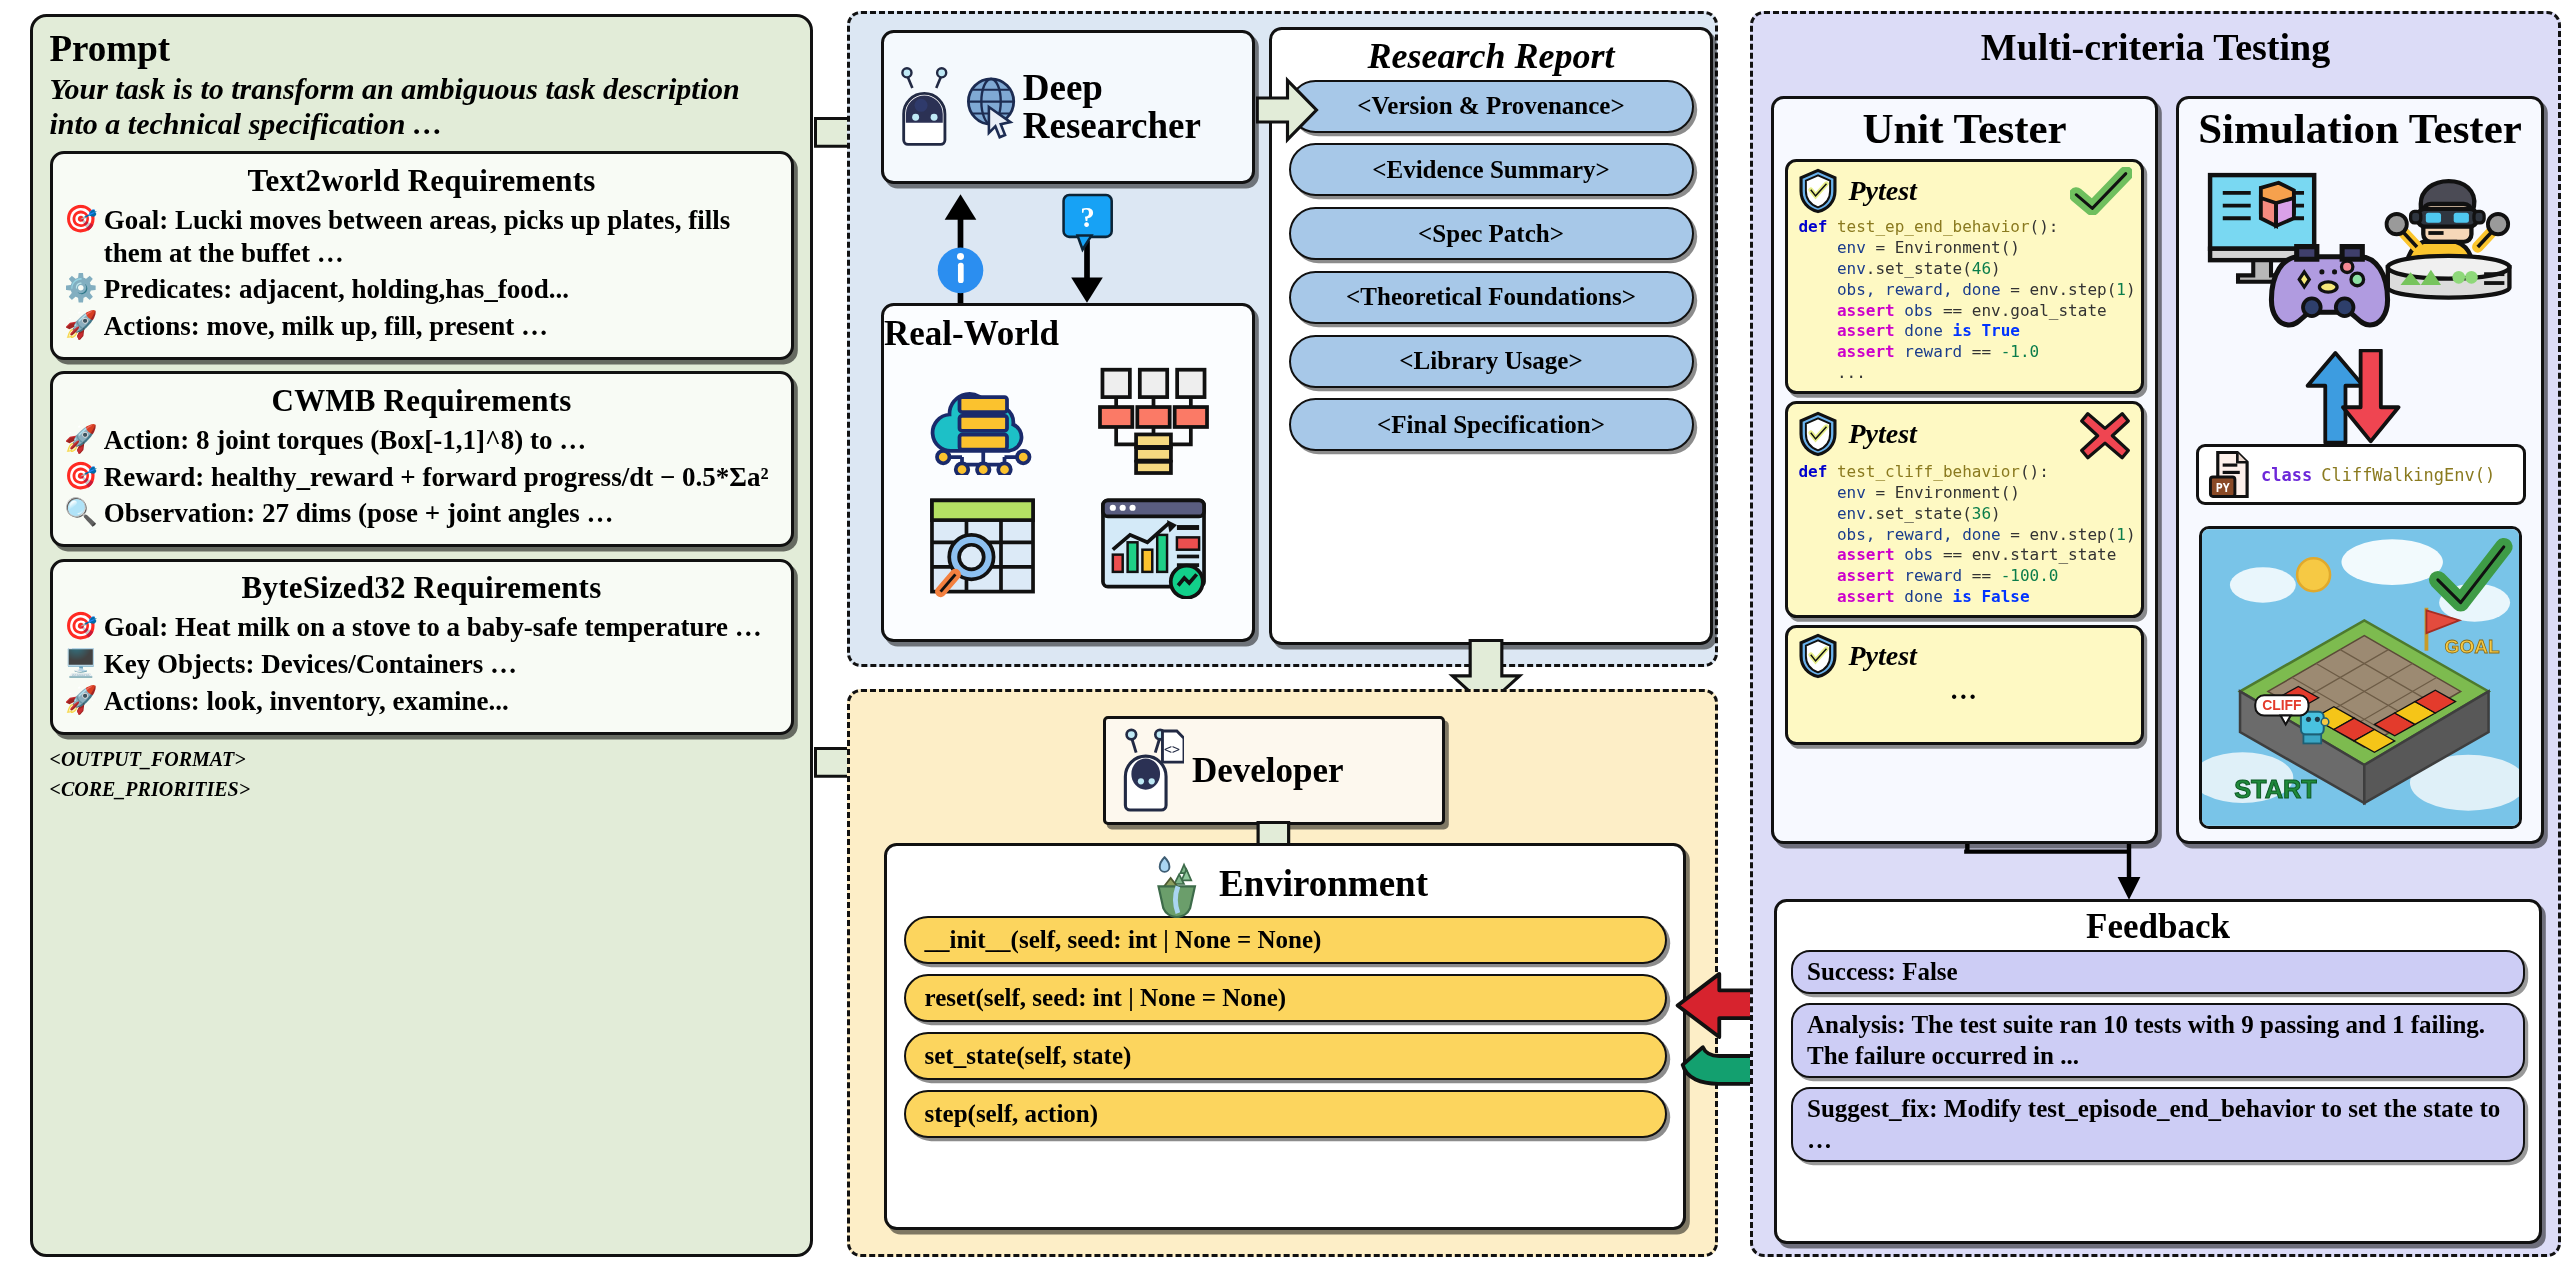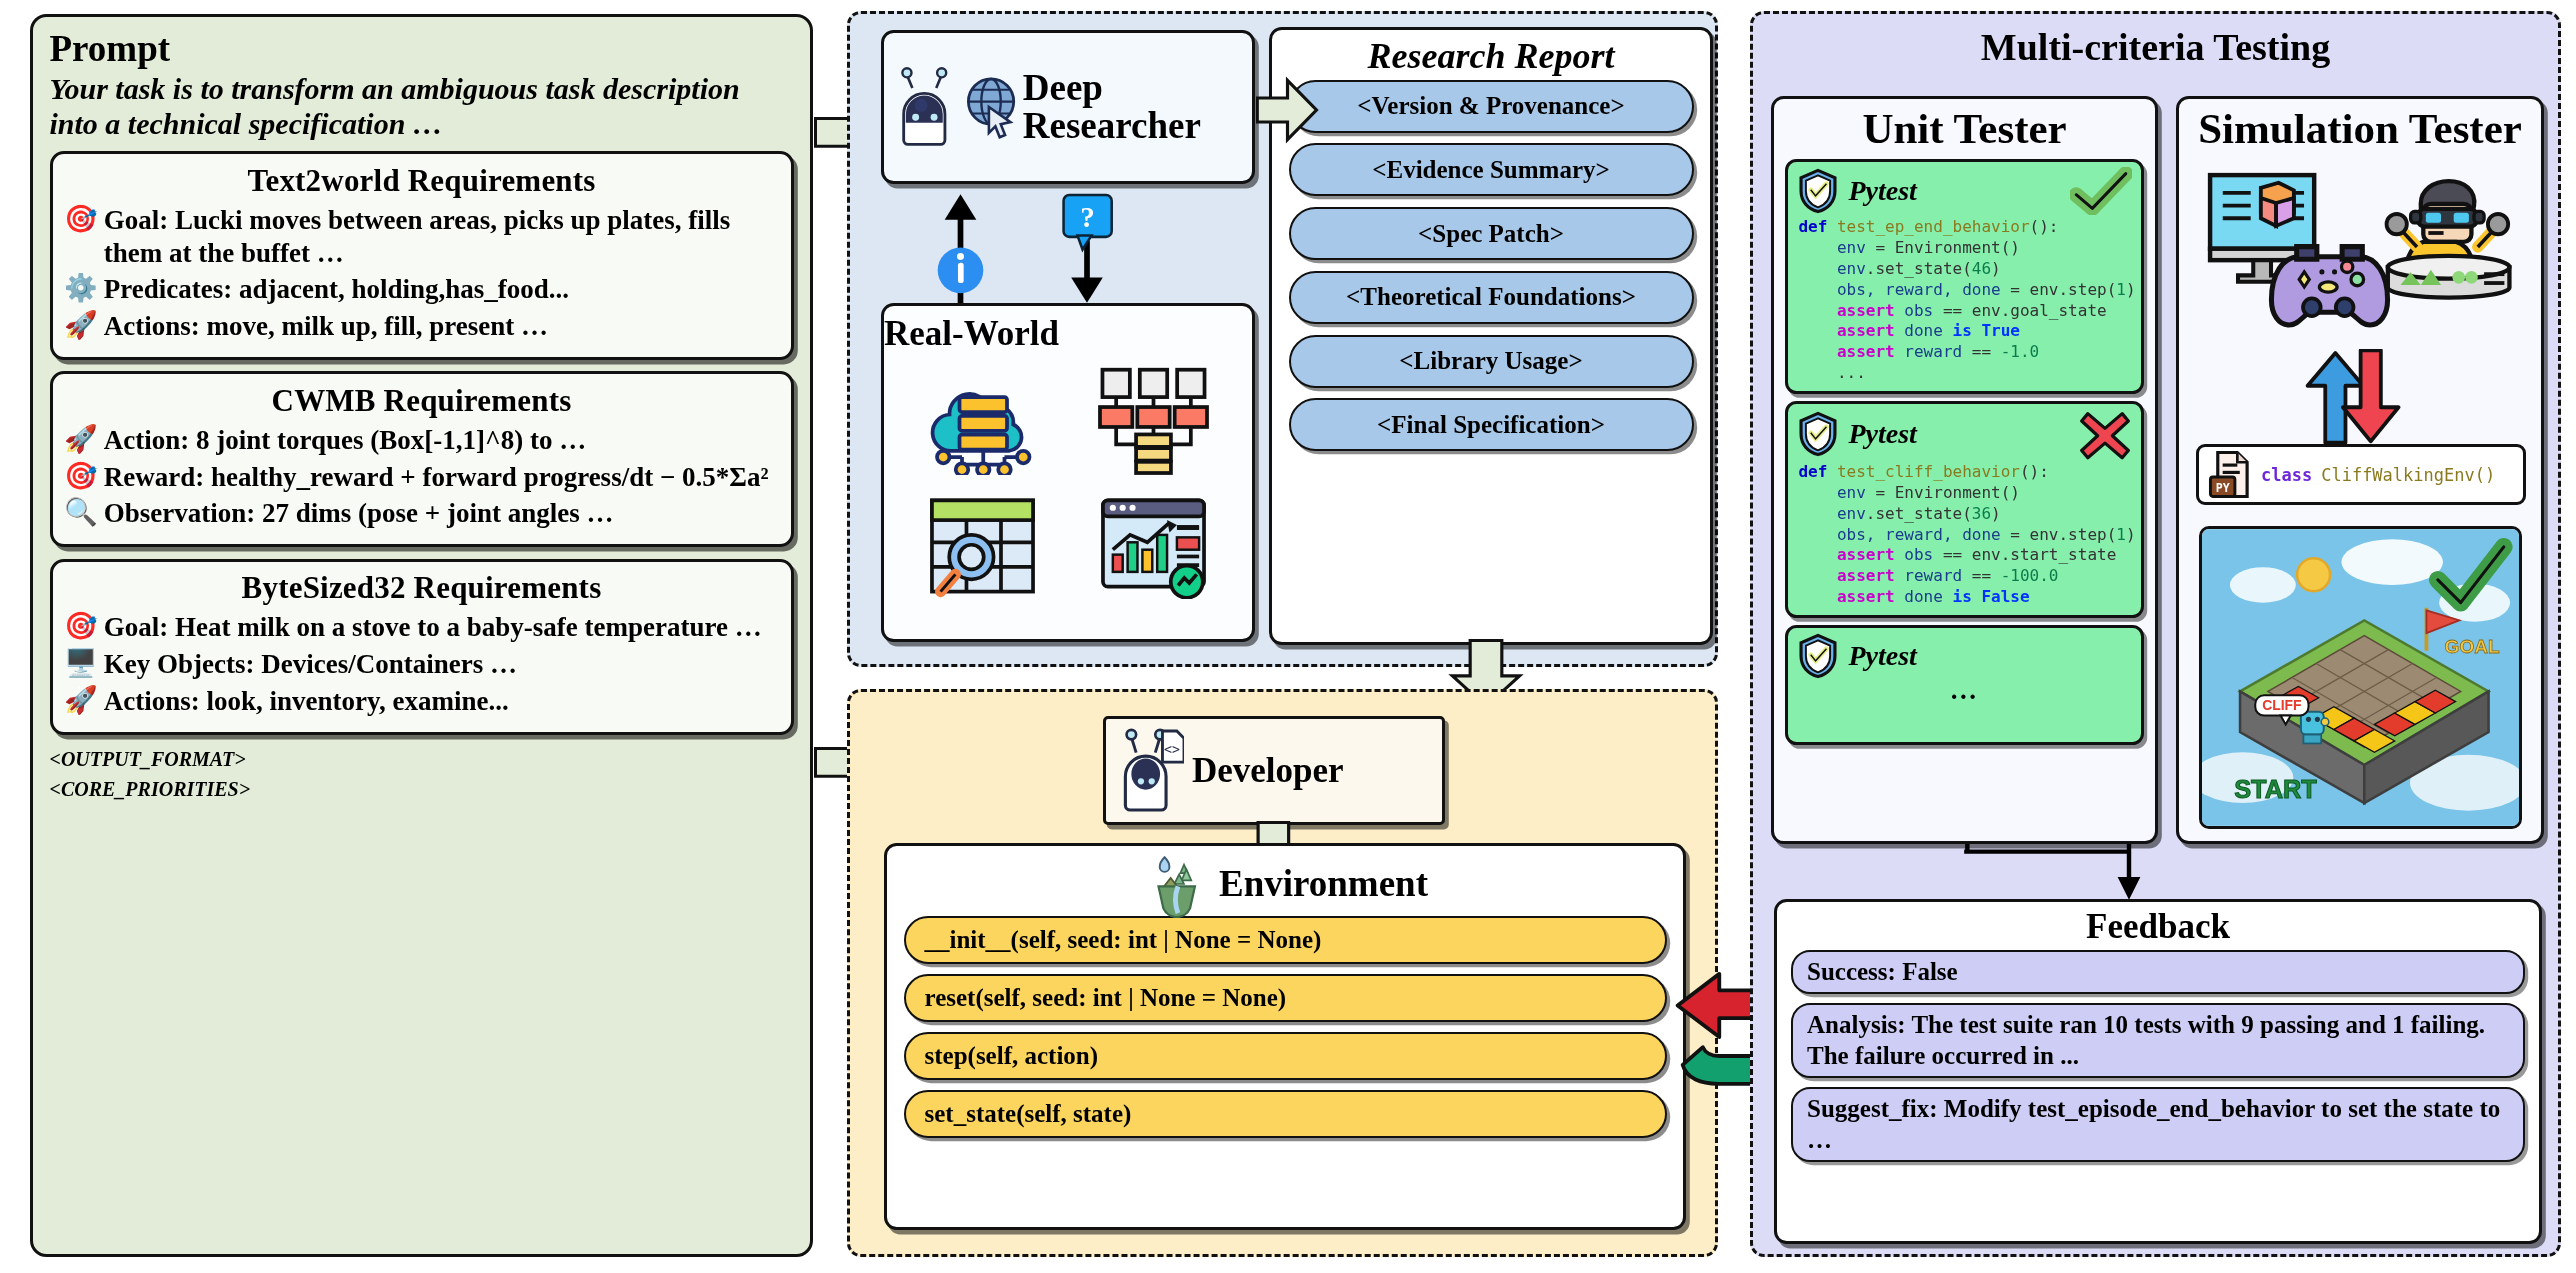--- a/index.html
+++ b/index.html
@@ -142,21 +142,21 @@
   }
   .st-card {
     position: absolute; left: 2176px; top: 96px;
     width: 368px; height: 748px;
     background: #f7f9ff; border: 3.2px solid #111; border-radius: 12.7px;
     box-shadow: 3.8px 4.4px 0 rgba(0,0,0,0.5);
   }
   .sec-title { text-align: center; font-size: 43px; font-weight: bold; padding-top: 6.3px; line-height: 1.1; }
 
   .pytest-box {
-    background: #86efac; border: 3.2px solid #111; border-radius: 11.4px;
+    background: #fef9c3; border: 3.2px solid #111; border-radius: 11.4px;
     margin: 6.3px 11.4px 0 11.4px; position: relative;
     box-shadow: 3.2px 3.8px 0 rgba(0,0,0,0.45);
   }
   .pytest-head { display: flex; align-items: center; gap: 9px; padding: 5px 9px 0 9px; }
   .pytest-word { font-size: 28px; font-weight: bold; font-style: italic; }
   .statusmark { margin-left: auto; font-size: 34px; line-height: 1; }
   .code {
     font-family: "DejaVu Sans Mono", "Liberation Mono", monospace;
     font-size: 16px; line-height: 1.30; padding: 2.5px 9px 7.6px 10px;
     white-space: pre; color: #222;
@@ -421,22 +421,22 @@
         <path d="M36 16l4 9h-8z" fill="#8ec79a" stroke="#3d6b4a" stroke-width="1.4"></path>
         <path d="M30 20l4 8h-8z" fill="#7fb58a" stroke="#3d6b4a" stroke-width="1.4"></path>
         <path d="M16 32l7-9 7 9z" fill="#8c9e5e" stroke="#4d5a32" stroke-width="1.4"></path>
         <path d="M13 30h30l-4 18a12 12 0 0 1-22 0z" fill="#6b9e6b" stroke="#3d6b4a" stroke-width="1.8"></path>
         <path d="M29 30c-3 8-3 14 0 22" fill="none" stroke="#a9d5f2" stroke-width="4"></path>
       </svg>
       <div class="env-title">Environment</div>
     </div>
     <div class="env-pill">__init__(self, seed: int | None = None)</div>
     <div class="env-pill">reset(self, seed: int | None = None)</div>
+    <div class="env-pill">set_state(self, state)</div>
     <div class="env-pill">step(self, action)</div>
-    <div class="env-pill">set_state(self, state)</div>
   </div>
 
   <svg style="position:absolute;left:1670px;top:970px;" width="139" height="136" viewBox="0 0 220 215">
     <path d="M200 62c-6-22-30-30-56-30H78V6L12 56l66 50V76h64c14 0 22 4 26 14z" fill="#d7232e" stroke="#111" stroke-width="6" stroke-linejoin="round"></path>
     <path d="M20 150c6 22 30 30 56 30h66v26l66-50-66-50v30H78c-14 0-22-4-26-14z" fill="#13a06f" stroke="#111" stroke-width="6" stroke-linejoin="round"></path>
   </svg>
 
   <div class="test-zone"></div>
   <div class="mct-title">Multi-criteria Testing</div>
 

